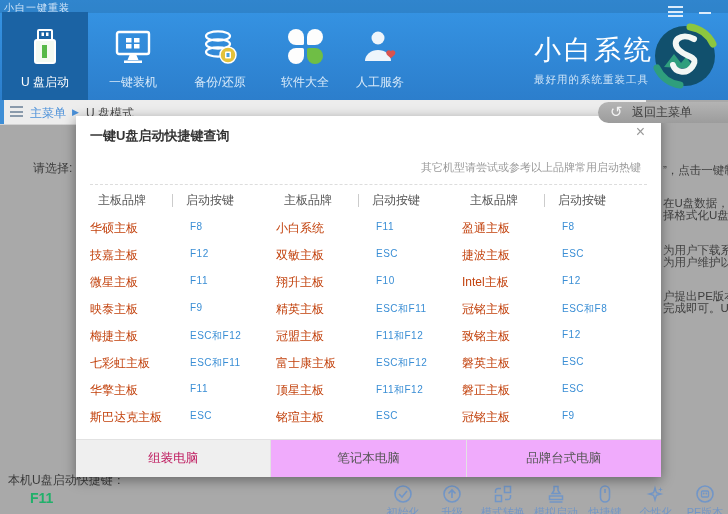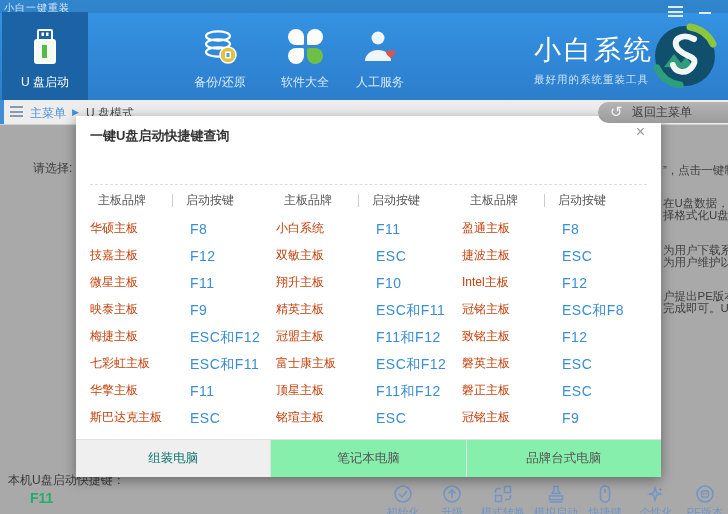--- a/index.html
+++ b/index.html
@@ -23,21 +23,21 @@
   .petal{width:16px;height:16px;background:#fdfdfd;}
   .p1{border-radius:50% 50% 10% 50%;}
   .p2{border-radius:50% 50% 50% 10%;}
   .p3{border-radius:50% 10% 50% 50%;}
   .p4{border-radius:10% 50% 50% 50%;background:#6fbe45;}
   .brand{position:absolute;left:534px;top:32px;color:#fff;}
   .brand-name{font-size:27px;letter-spacing:3px;}
   .brand-slogan{font-size:10.5px;color:#cfe4f7;margin-top:5px;letter-spacing:1px;}
   .logo{position:absolute;left:652px;top:23px;}
   
-  .crumbbar{position:absolute;left:0;top:100px;width:728px;height:24px;background:#ededed;
+  .crumbbar{position:absolute;left:0;top:100px;width:646px;height:24px;background:#ededed;
     border-bottom:1px solid #d2d2d2;z-index:1;}
   .bluestrip{position:absolute;left:0;top:0;width:4px;height:24px;background:#3e8ed6;}
   .crumb-menu{position:absolute;left:10px;top:6px;width:13px;height:11px;display:flex;flex-direction:column;justify-content:space-between;cursor:pointer;}
   .crumb-menu i{display:block;height:2px;background:#8a9aab;}
   .crumb-root{position:absolute;left:30px;top:5px;font-size:12px;color:#4a90d9;cursor:pointer;}
   .crumb-arrow{position:absolute;left:72px;top:7px;font-size:9px;color:#4a90d9;}
   .crumb-cur{position:absolute;left:86px;top:5px;font-size:12px;color:#4c4c4c;}
   .back-btn{position:absolute;left:598px;top:102px;width:140px;height:21px;z-index:8;
     background:linear-gradient(#b4b4b4,#9c9c9c);border:none;border-radius:11px 0 0 11px;
     color:#3c3c3c;font-size:12px;text-align:left;padding:0 0 0 34px;cursor:pointer;
@@ -59,26 +59,26 @@
   .dlg-hint{position:absolute;right:20px;top:44px;font-size:11px;color:#999;}
   .dlg-dash{position:absolute;left:14px;right:14px;top:68px;border-top:1px dashed #ddd;}
   .tgroup{position:absolute;top:0;width:172px;height:324px;}
   .thead{position:absolute;left:0;top:76px;width:172px;height:20px;font-size:12px;color:#555;}
   .th-brand{position:absolute;left:8px;top:0;}
   .vdiv{position:absolute;left:82px;top:2px;width:1px;height:13px;background:#ccc;}
   .th-key{position:absolute;left:96px;top:0;}
   .rows{position:absolute;left:0;top:98px;width:172px;}
   .trow{position:relative;height:27px;}
   .trow .brand{position:absolute;left:0;top:6px;font-size:12px;color:#c2410c;}
-  .trow .key{position:absolute;left:100px;top:7px;font-size:14px;color:#3a8ed5;letter-spacing:.5px;}
+  .trow .key{position:absolute;left:100px;top:7px;font-size:10px;color:#3a8ed5;letter-spacing:.5px;}
   .tabs{position:absolute;left:0;right:0;bottom:0;height:37px;display:flex;border-top:1px solid #e2e2e2;}
   .tab{flex:1;display:flex;align-items:center;justify-content:center;font-size:12.5px;
-    color:#555;background:#86efac;cursor:pointer;}
+    color:#555;background:#f0abfc;cursor:pointer;}
   .tab + .tab{border-left:1px solid #e2e2e2;}
-  .tab.active{background:#efefef;color:#0f766e;}
+  .tab.active{background:#efefef;color:#be185d;}
 </style>
 </head>
 <body>
 
 <div class="screen">
 
   <div class="hdr">
     <div class="titlestrip"></div>
     <div class="win-title">小白一键重装</div>
     <span class="wc wc-menu">
@@ -94,20 +94,34 @@
           <rect x="11" y="2" width="14" height="10" rx="1" fill="none" stroke="#fff" stroke-width="2"></rect>
           <rect x="14.5" y="4.5" width="2.5" height="3.5" fill="#fff"></rect>
           <rect x="19" y="4.5" width="2.5" height="3.5" fill="#fff"></rect>
           <rect x="8" y="12" width="20" height="23" rx="2" fill="#f4faf1" stroke="#fff" stroke-width="2"></rect>
           <rect x="15" y="17" width="5" height="13" fill="#57b947"></rect>
         </svg>
       </span>
       <span class="nlabel">U 盘启动</span>
     </div>
 
+    <div class="nav-item" style="left:90px">
+      <span class="nicon">
+        <svg width="38" height="38" viewBox="0 0 38 38">
+          <rect x="3" y="4" width="32" height="22" rx="2" fill="none" stroke="#fff" stroke-width="2.4"></rect>
+          <rect x="12" y="10" width="5.5" height="4.5" fill="#fff"></rect>
+            <rect x="20" y="10" width="5.5" height="4.5" fill="#fff"></rect>
+          <rect x="12" y="16" width="5.5" height="4.5" fill="#fff"></rect>
+            <rect x="20" y="16" width="5.5" height="4.5" fill="#fff"></rect>
+          <path d="M16 26 h6 l2.5 6 h-11 z" fill="#fff"></path>
+          <rect x="10" y="32.5" width="18" height="2.5" fill="#fff"></rect>
+        </svg>
+      </span>
+      <span class="nlabel">一键装机</span>
+    </div>
 
     <div class="nav-item" style="left:177px">
       <span class="nicon">
         <svg width="38" height="38" viewBox="0 0 38 38">
           <ellipse cx="17" cy="8" rx="12" ry="4.6" fill="none" stroke="#fff" stroke-width="2.2"></ellipse>
           <ellipse cx="17" cy="16" rx="12" ry="4.6" fill="none" stroke="#fff" stroke-width="2.2"></ellipse>
           <ellipse cx="17" cy="24" rx="12" ry="4.6" fill="none" stroke="#fff" stroke-width="2.2"></ellipse>
           <circle cx="27" cy="27" r="8" fill="#e3c23b" stroke="#fff" stroke-width="1.5"></circle>
           <rect x="24" y="23.5" width="6" height="7" rx="1" fill="#fff"></rect>
           <rect x="25.5" y="25" width="3" height="4" fill="#4aa0e0"></rect>
@@ -235,20 +249,21 @@
       <rect x="6.5" y="7" width="7" height="6" rx="1" fill="none" stroke="#7296c7" stroke-width="1.3"></rect>
       <circle cx="8.7" cy="9.5" r=".9" fill="#7296c7"></circle>
       <circle cx="11.3" cy="9.5" r=".9" fill="#7296c7"></circle>
     </svg>
     <span class="tb-label">PE版本</span>
   </div>
 
   <section class="dialog">
     <span class="dlg-title">一键U盘启动快捷键查询</span>
     <span class="dlg-close">×</span>
+    <span class="dlg-hint">其它机型请尝试或参考以上品牌常用启动热键</span>
     <div class="dlg-dash"></div>
 
     <div class="tgroup" style="left:14px">
       <div class="thead">
         <span class="th-brand">主板品牌</span>
         <i class="vdiv"></i>
         <span class="th-key">启动按键</span>
       </div>
       <div class="rows">
           <div class="trow">

